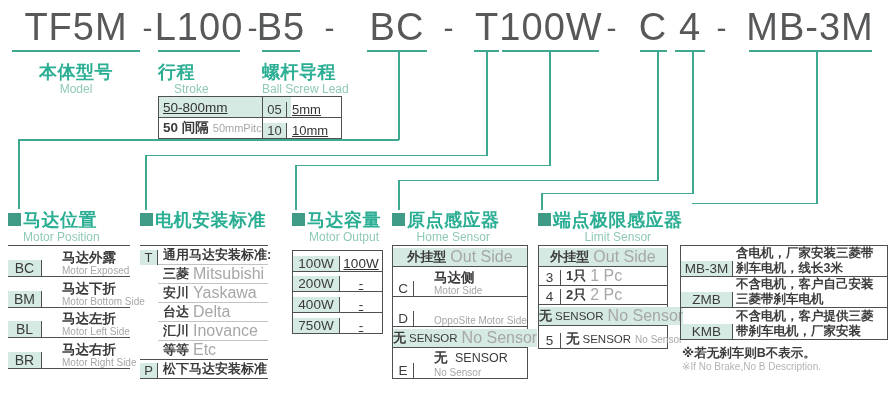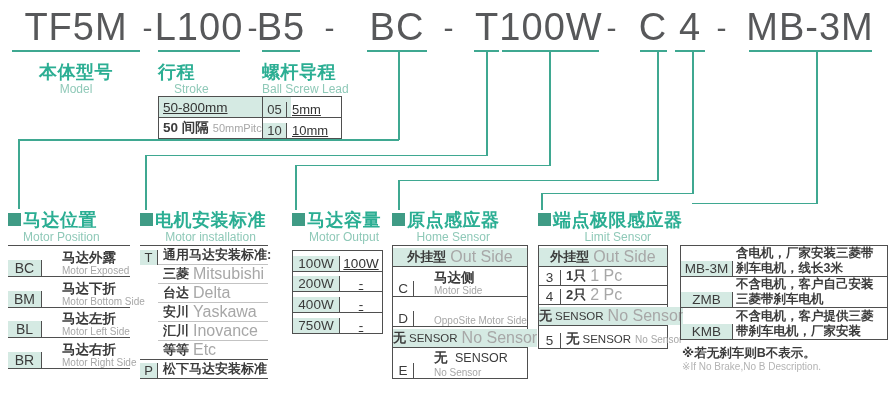--- a/index.html
+++ b/index.html
@@ -156,48 +156,47 @@
       <div class="c-desc">
         <div class="d-zh">马达右折</div>
         <div class="d-en">Motor Right Side</div>
       </div>
     </div>
   </div>
 
   <div class="sec" style="left:140px;top:210px">
     <span class="sq"></span>
     <div class="h-zh">电机安装标准</div>
-    <div class="h-en">Motor installation</div>
   </div>
   <div class="tbl bt-d" style="left:140px;top:245px;width:128px">
     <div class="r" style="height:19px">
       <div class="c-code br-d" style="width:18px;font-size:13px">T</div>
       <div class="c-mid bb-l">
           <span class="zh-b">通用马达安装标准:</span>
         </div>
     </div>
     <div class="r" style="height:19px">
       <div class="c-code br-d" style="width:18px"></div>
       <div class="c-mid bb-l">
         <span class="zh-b">三菱</span>
         <span class="en-g">Mitsubishi</span>
       </div>
     </div>
     <div class="r" style="height:19px">
       <div class="c-code br-d" style="width:18px"></div>
       <div class="c-mid bb-l">
+        <span class="zh-b">安川</span>
+        <span class="en-g">Yaskawa</span>
+      </div>
+    </div>
+    <div class="r" style="height:19px">
+      <div class="c-code br-d" style="width:18px"></div>
+      <div class="c-mid bb-l">
         <span class="zh-b">台达</span>
         <span class="en-g">Delta</span>
-      </div>
-    </div>
-    <div class="r" style="height:19px">
-      <div class="c-code br-d" style="width:18px"></div>
-      <div class="c-mid bb-l">
-        <span class="zh-b">安川</span>
-        <span class="en-g">Yaskawa</span>
       </div>
     </div>
     <div class="r" style="height:19px">
       <div class="c-code br-d" style="width:18px"></div>
       <div class="c-mid bb-l">
         <span class="zh-b">汇川</span>
         <span class="en-g">Inovance</span>
       </div>
     </div>
     <div class="r bb-d" style="height:19px">

